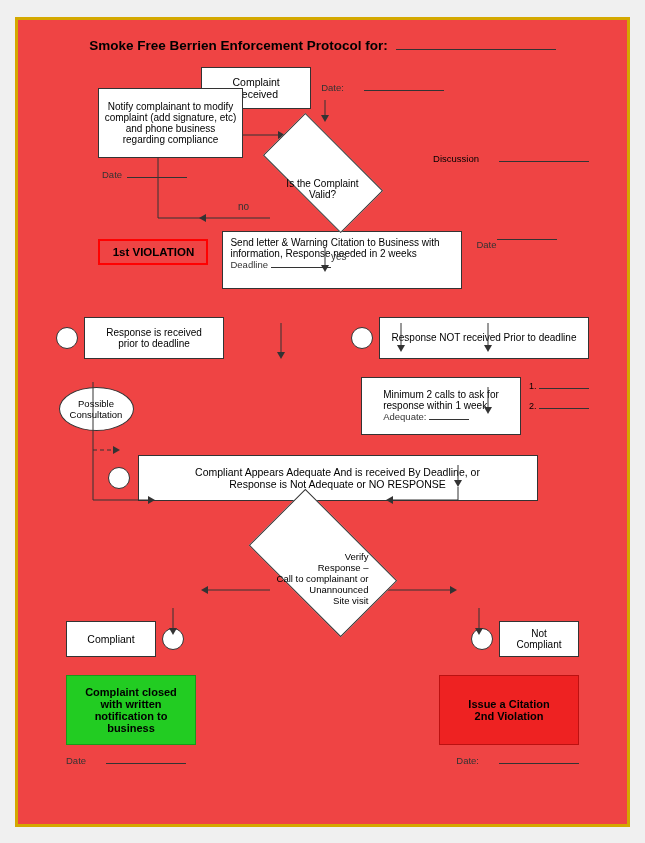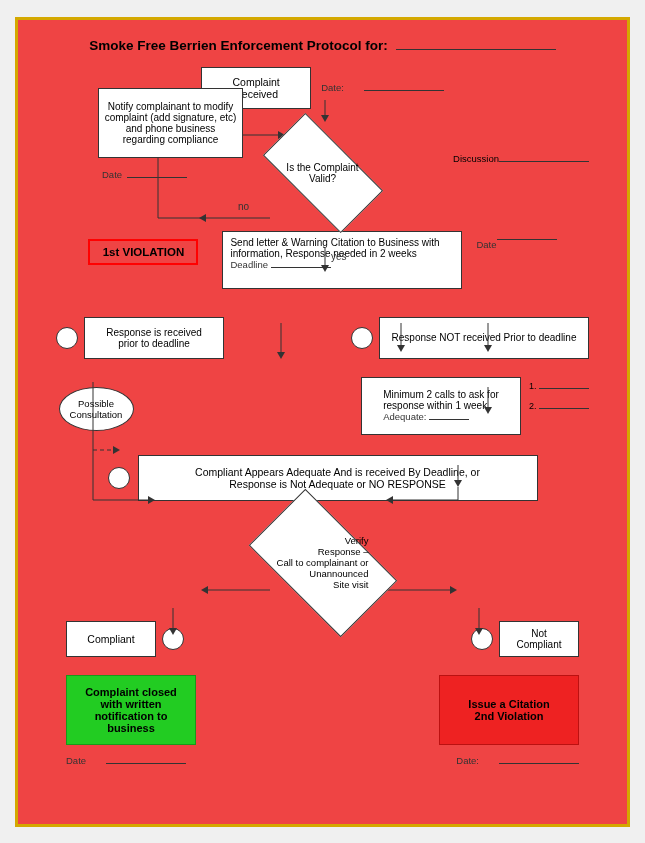--- a/index.html
+++ b/index.html
@@ -56,21 +56,21 @@
     .diamond-text {
       position: absolute;
       width: 110px;
       height: 60px;
       display: flex;
       align-items: center;
       justify-content: center;
       font-size: 10.5px;
       text-align: center;
       transform: none;
-      top: 0;
+      top: 16px;
       left: 0;
     }
     .diamond-container {
       position: relative;
       width: 110px;
       height: 60px;
     }
     .circle {
       width: 22px;
       height: 22px;
@@ -199,21 +199,21 @@
     .inline-line {
       border-bottom: 1px solid #333;
       width: 80px;
       display: inline-block;
     }
 
     .discussion-field {
       font-size: 9.5px;
       display: flex;
       align-items: baseline;
-      gap: 0;
+      gap: 20px;
     }
   </style>
 </head>
 <body>
 
 <div class="page">
 
   <div class="title-row">
     <span>Smoke Free Berrien Enforcement Protocol for:</span>
     <span class="title-line"></span>
@@ -321,21 +321,21 @@
     <div style="position:absolute;right:18px;top:10px;" class="discussion-field">
       <span style="font-size:9.5px;">Discussion</span>
       <span class="inline-line" style="width:90px;"></span>
     </div>
   </div>
 
   <div style="height:28px;"></div>
 
   <div style="display:flex;align-items:flex-start;justify-content:center;gap:14px;">
 
-    <div style="display:flex;flex-direction:column;align-items:flex-start;justify-content:center;width:120px;padding-top:8px;">
+    <div style="display:flex;flex-direction:column;align-items:flex-end;justify-content:center;width:120px;padding-top:8px;">
       <div class="violation-box">
         <span>1st VIOLATION</span>
       </div>
     </div>
 
     <div style="display:flex;flex-direction:column;">
       <div class="send-letter-box">
         <span>Send letter &amp; Warning Citation to Business with information, Response needed in 2 weeks</span><br>
         <span class="date-label">Deadline</span>
         <span class="inline-line" style="width:60px;"></span>

